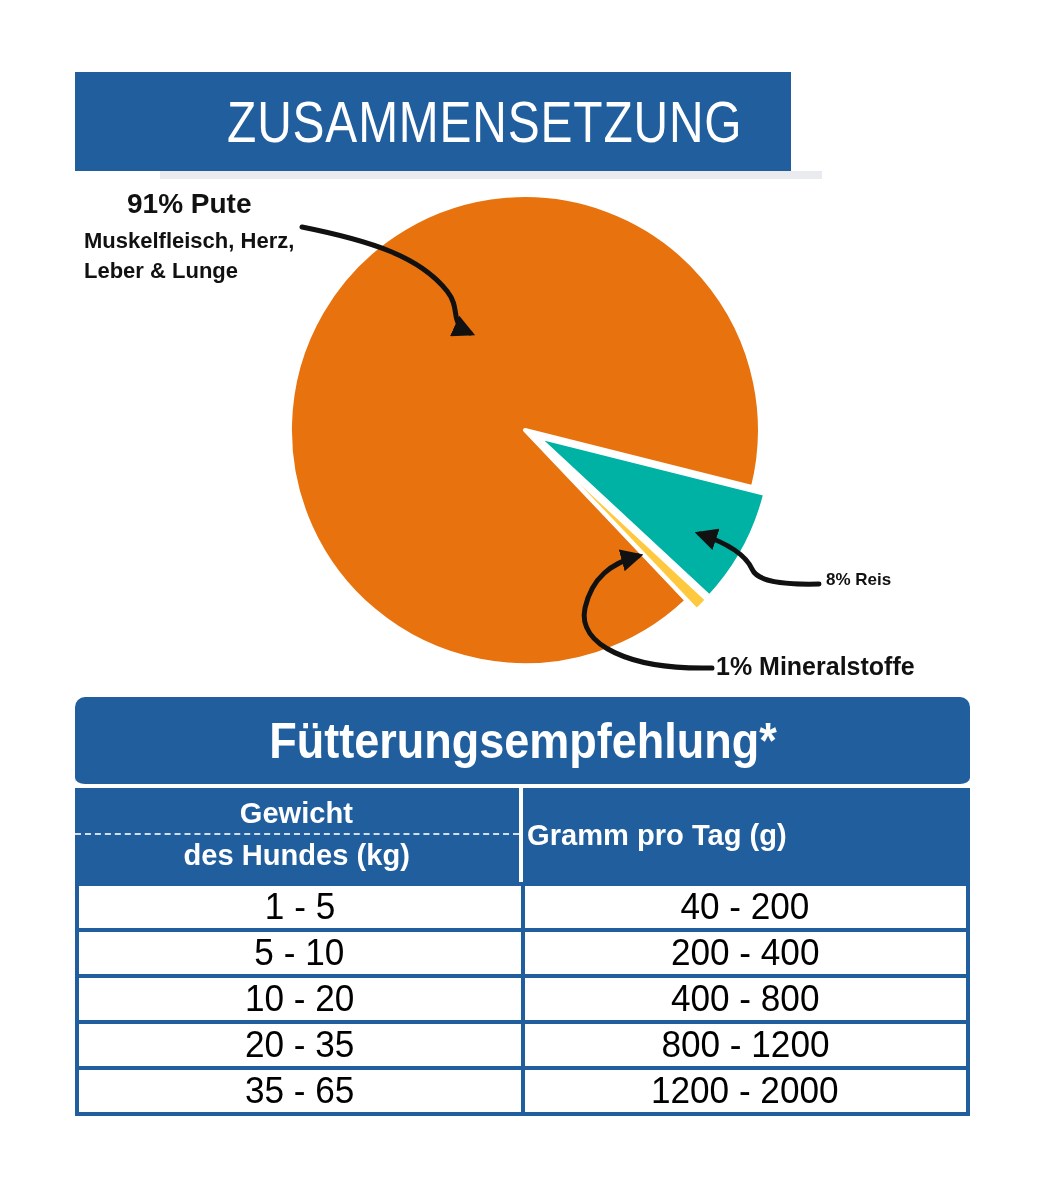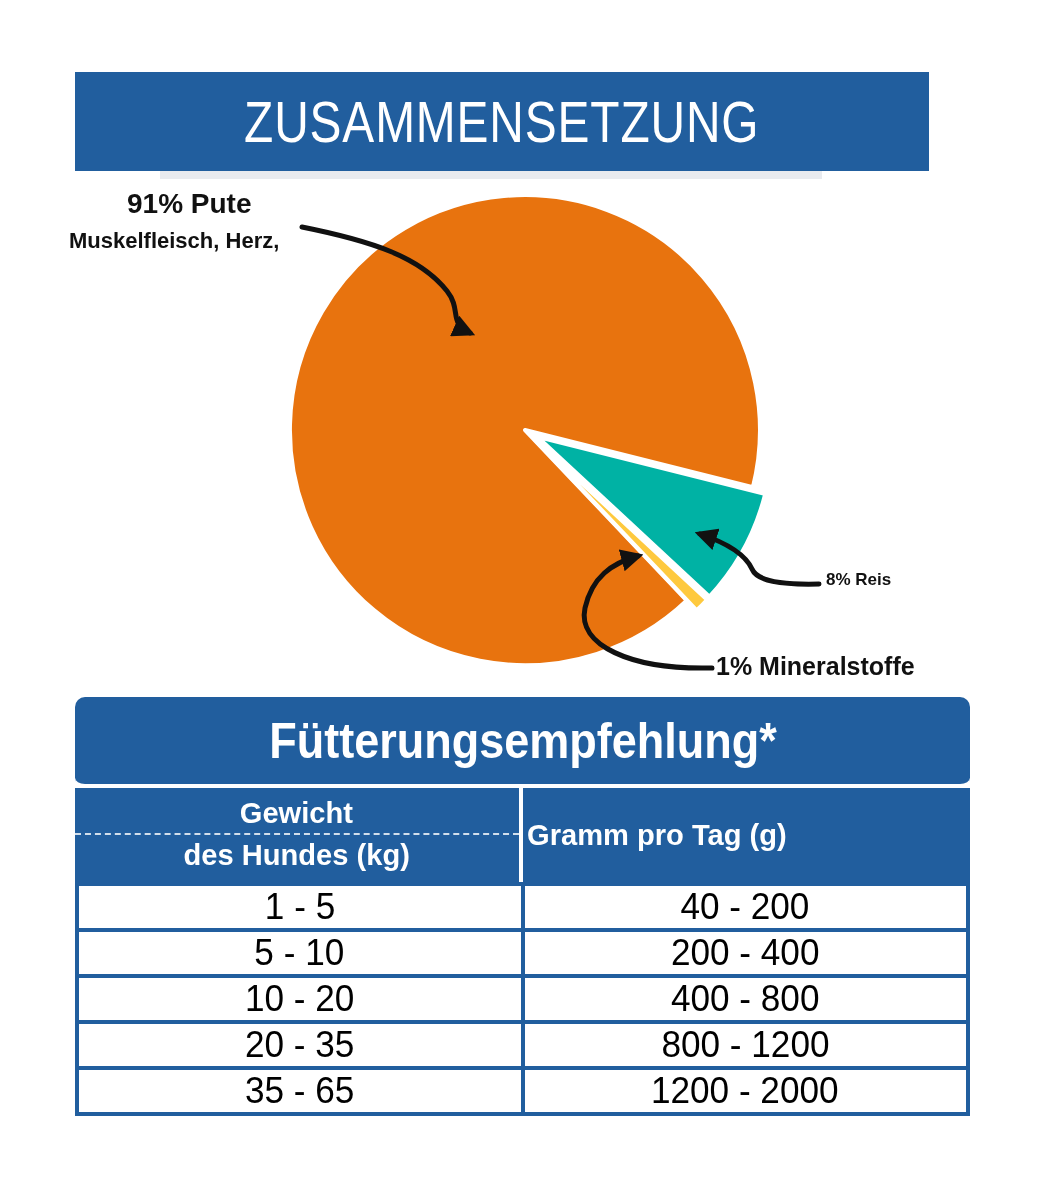--- a/index.html
+++ b/index.html
@@ -5,33 +5,33 @@
   :root{
     --blue:#215E9E; --orange:#E8730E; --teal:#00B2A4; --yellow:#FEC93E;
     --white:#FFFFFF; --ink:#111111; --strip:#E9EBEF;
   }
   *{margin:0;padding:0;box-sizing:border-box;}
   html,body{background:#fff;}
   body{font-family:"Liberation Sans", sans-serif;}
   .canvas{position:relative;width:1045px;height:1198px;background:#fff;overflow:hidden;}
 
   
-  .top-banner{position:absolute;left:75px;top:72px;width:854px;height:99px;
-    background:var(--blue);display:flex;align-items:center;justify-content:center;}
+  .top-banner{position:absolute;left:75px;top:72px;width:716px;height:99px;
+    background:var(--blue);display:flex;align-items:center;justify-content:flex-end;}
   .banner-text{color:#fff;font-size:57px;font-weight:400;letter-spacing:1px;
     display:inline-block;transform:scaleX(.84);transform-origin:center;white-space:nowrap;}
   .gray-strip{position:absolute;left:160px;top:171px;width:662px;height:8px;background:var(--strip);}
 
   
   .pie-svg{position:absolute;left:0;top:165px;width:1045px;height:540px;}
 
   
   .ann{position:absolute;color:var(--ink);white-space:nowrap;}
   .pute-title{left:84px;top:188px;font-size:28px;font-weight:700;margin-left:43px;}
-  .pute-sub{left:69px;top:226px;font-size:22px;font-weight:700;line-height:30px;}
+  .pute-sub{left:84px;top:226px;font-size:22px;font-weight:700;line-height:30px;}
   .reis-label{left:826px;top:570px;font-size:17px;font-weight:700;}
   .mineral-label{left:716px;top:652px;font-size:25px;font-weight:700;}
 
   
   .table-wrap{position:absolute;left:75px;top:697px;width:895px;}
   .tbl-title{height:91px;background:var(--blue);border-bottom:4px solid #fff;
     display:flex;align-items:center;justify-content:center;color:#fff;border-radius:10px;}
   .tbl-title span{font-size:50px;font-weight:700;display:inline-block;transform:scaleX(.9);white-space:nowrap;}
   .tbl-head{display:flex;height:94px;background:var(--blue);color:#fff;}
   .hcell{flex:1 1 50%;display:flex;align-items:center;justify-content:flex-start;}
@@ -64,20 +64,21 @@
         <path d="M 535.0 274.8 L 707.1 434.8 A 235 235 0 0 1 696.7 445.3 Z" fill="#FEC93E" stroke="#FFFFFF" stroke-width="4" stroke-linejoin="round"></path>
       </g>
     <path d="M 302,62 C 372,76 420,92 447,126 C 462,145 448,158 470,168" fill="none" stroke="#111111" stroke-width="5" stroke-linecap="round" marker-end="url(#ah)"></path>
     <path d="M 819,419 C 780,420 757,416 752,404 C 747,393 733,380 700,369" fill="none" stroke="#111111" stroke-width="5" stroke-linecap="round" marker-end="url(#ah)"></path>
     <path d="M 712,503 C 630,505 577,480 585,443 C 592,412 612,398 638,391" fill="none" stroke="#111111" stroke-width="5" stroke-linecap="round" marker-end="url(#ah)"></path>
   </svg>
 
   <div class="ann pute-title">91% Pute</div>
   <div class="ann pute-sub">
     <div>Muskelfleisch, Herz,</div>
+    <div>Leber &amp; Lunge</div>
   </div>
   <div class="ann reis-label">8% Reis</div>
   <div class="ann mineral-label">1% Mineralstoffe</div>
 
   <div class="table-wrap">
     <div class="tbl-title">
       <span>Fütterungsempfehlung*</span>
     </div>
     <div class="tbl-head">
       <div class="hcell left">

